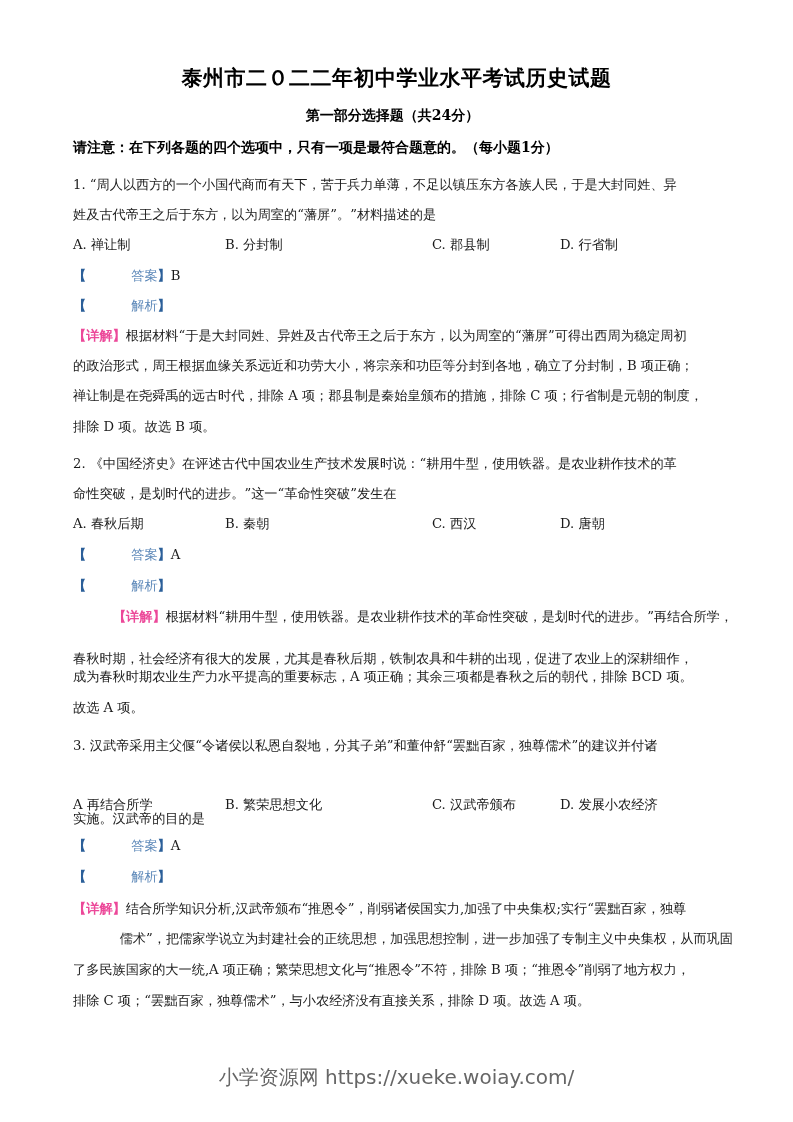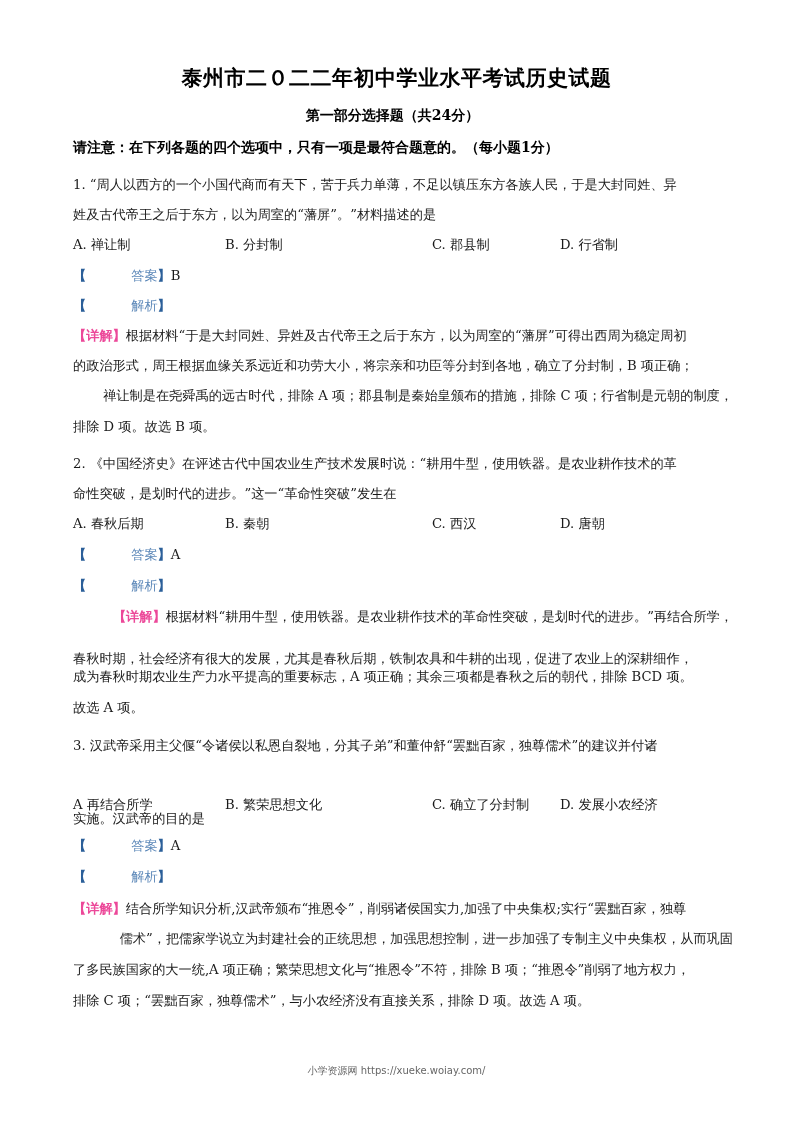--- a/index.html
+++ b/index.html
@@ -85,21 +85,21 @@
     .bracket-black {
       font-weight: bold;
       color: #ec4899;
     }
     .footer {
       position: absolute;
       left: 0; right: 0;
       top: 1064px;
       text-align: center;
       font-family: "DejaVu Sans", "Liberation Sans", sans-serif;
-      font-size: 10px;
+      font-size: 20px;
       color: #666666;
     }
     .dot-mark {
       position: absolute;
       left: 84px;
       top: 814px;
       width: 2px;
       height: 2px;
       background: #999;
     }
@@ -125,21 +125,21 @@
     <div class="line" style="top:267px;">
       <span class="bracket-blue">【</span><span class="tag-blue">答案</span><span class="bracket-blue">】</span><span>B</span>
     </div>
     <div class="line" style="top:297px;">
       <span class="bracket-blue">【</span><span class="tag-blue">解析</span><span class="bracket-blue">】</span>
     </div>
     <div class="line" style="top:327px;">
       <span class="bracket-black">【详解】</span><span>根据材料“于是大封同姓、异姓及古代帝王之后于东方，以为周室的“藩屏”可得出西周为稳定周初</span>
     </div>
     <div class="line" style="top:357px;">的政治形式，周王根据血缘关系远近和功劳大小，将宗亲和功臣等分封到各地，确立了分封制，B 项正确；</div>
-    <div class="line" style="top:387px;text-align:right;">禅让制是在尧舜禹的远古时代，排除 A 项；郡县制是秦始皇颁布的措施，排除 C 项；行省制是元朝的制度，</div>
+    <div class="line" style="top:387px;">禅让制是在尧舜禹的远古时代，排除 A 项；郡县制是秦始皇颁布的措施，排除 C 项；行省制是元朝的制度，</div>
     <div class="line" style="top:418px;">排除 D 项。故选 B 项。</div>
   </div>
 
   <div>
     <div class="line" style="top:455px;">2. 《中国经济史》在评述古代中国农业生产技术发展时说：“耕用牛型，使用铁器。是农业耕作技术的革</div>
     <div class="line" style="top:485px;">命性突破，是划时代的进步。”这一“革命性突破”发生在</div>
     <div class="opts" style="top:515px;">
       <span class="opt a">A.  春秋后期</span>
       <span class="opt b">B.  秦朝</span>
       <span class="opt c">C.  西汉</span>
@@ -158,21 +158,21 @@
     <div class="line" style="top:668px;">成为春秋时期农业生产力水平提高的重要标志，A 项正确；其余三项都是春秋之后的朝代，排除 BCD 项。</div>
     <div class="line" style="top:699px;">故选 A 项。</div>
   </div>
 
   <div>
     <div class="line" style="top:737px;">3. 汉武帝采用主父偃“令诸侯以私恩自裂地，分其子弟”和董仲舒“罢黜百家，独尊儒术”的建议并付诸</div>
     <div class="line" style="top:810px;">实施。汉武帝的目的是</div>
     <div class="opts" style="top:796px;">
       <span class="opt a">A  再结合所学</span>
       <span class="opt b">B.  繁荣思想文化</span>
-      <span class="opt c">C.  确立了分封制</span>
+      <span class="opt c">C.  汉武帝颁布</span>
       <span class="opt d">D.  发展小农经济</span>
     </div>
     <div class="dot-mark"></div>
     <div class="line" style="top:837px;">
       <span class="bracket-blue">【</span><span class="tag-blue">答案</span><span class="bracket-blue">】</span><span>A</span>
     </div>
     <div class="line" style="top:868px;">
       <span class="bracket-blue">【</span><span class="tag-blue">解析</span><span class="bracket-blue">】</span>
     </div>
     <div class="line" style="top:900px;">

